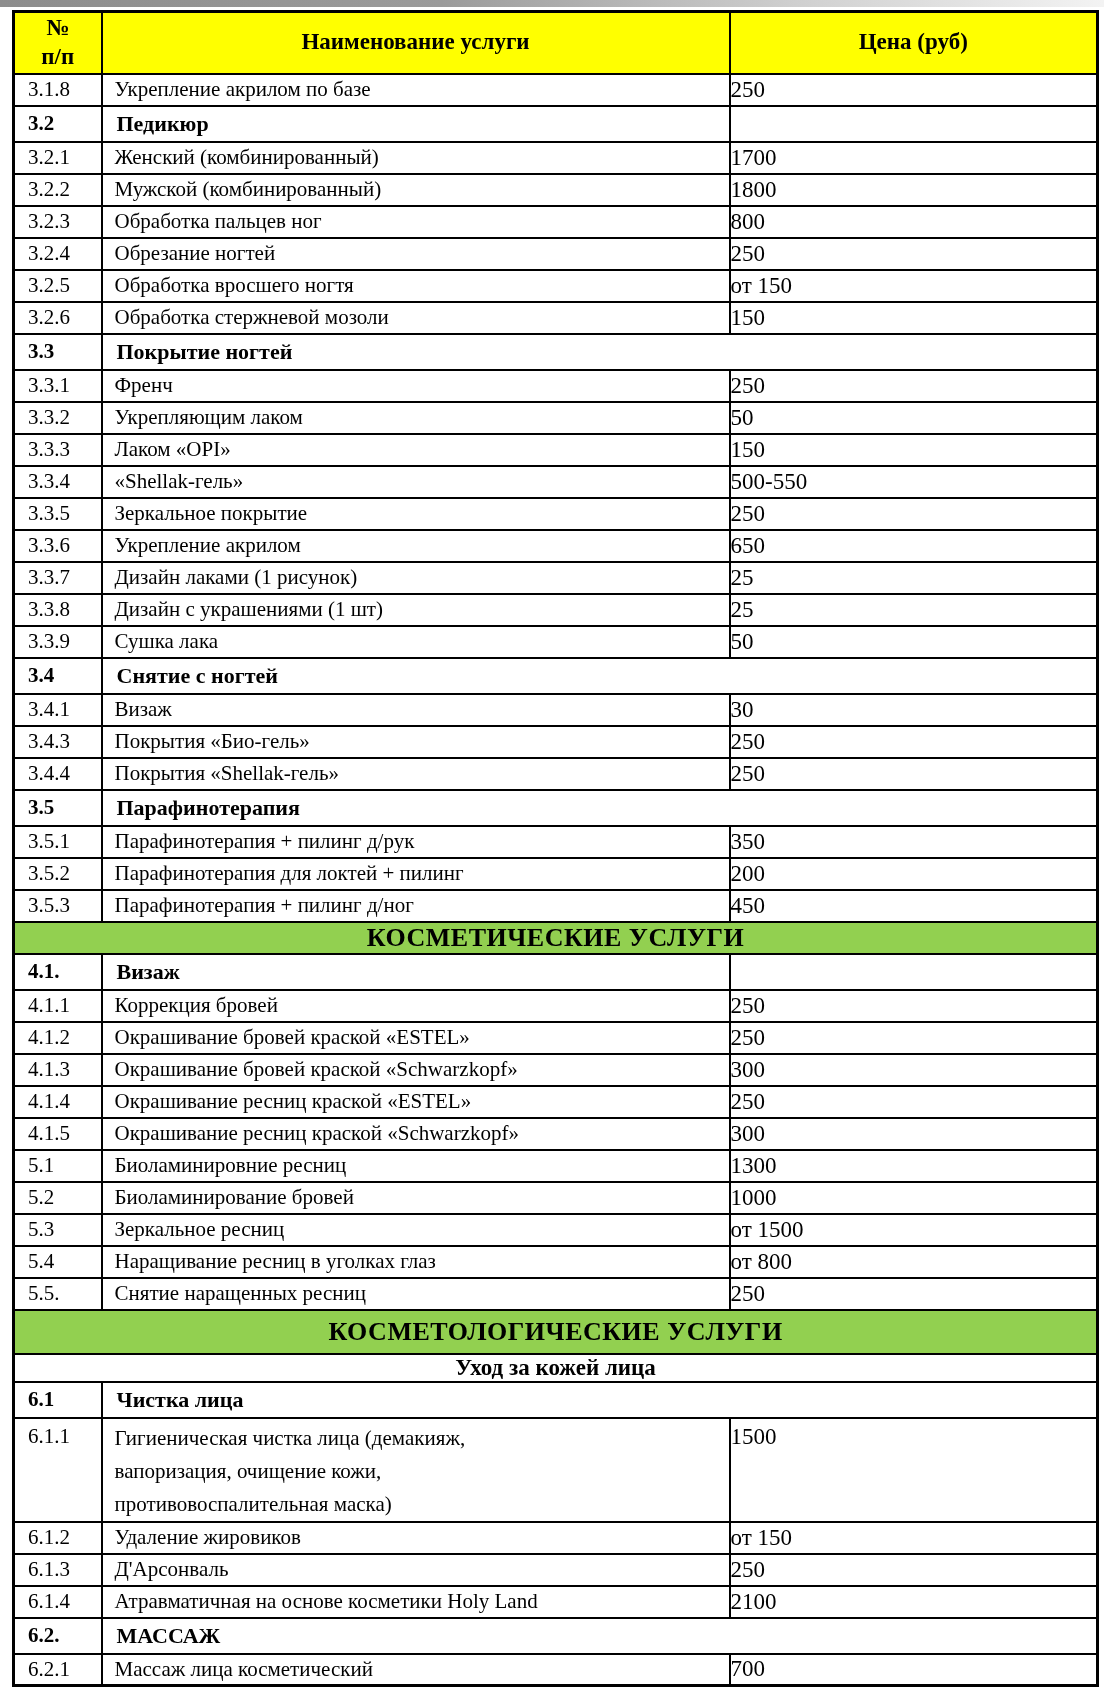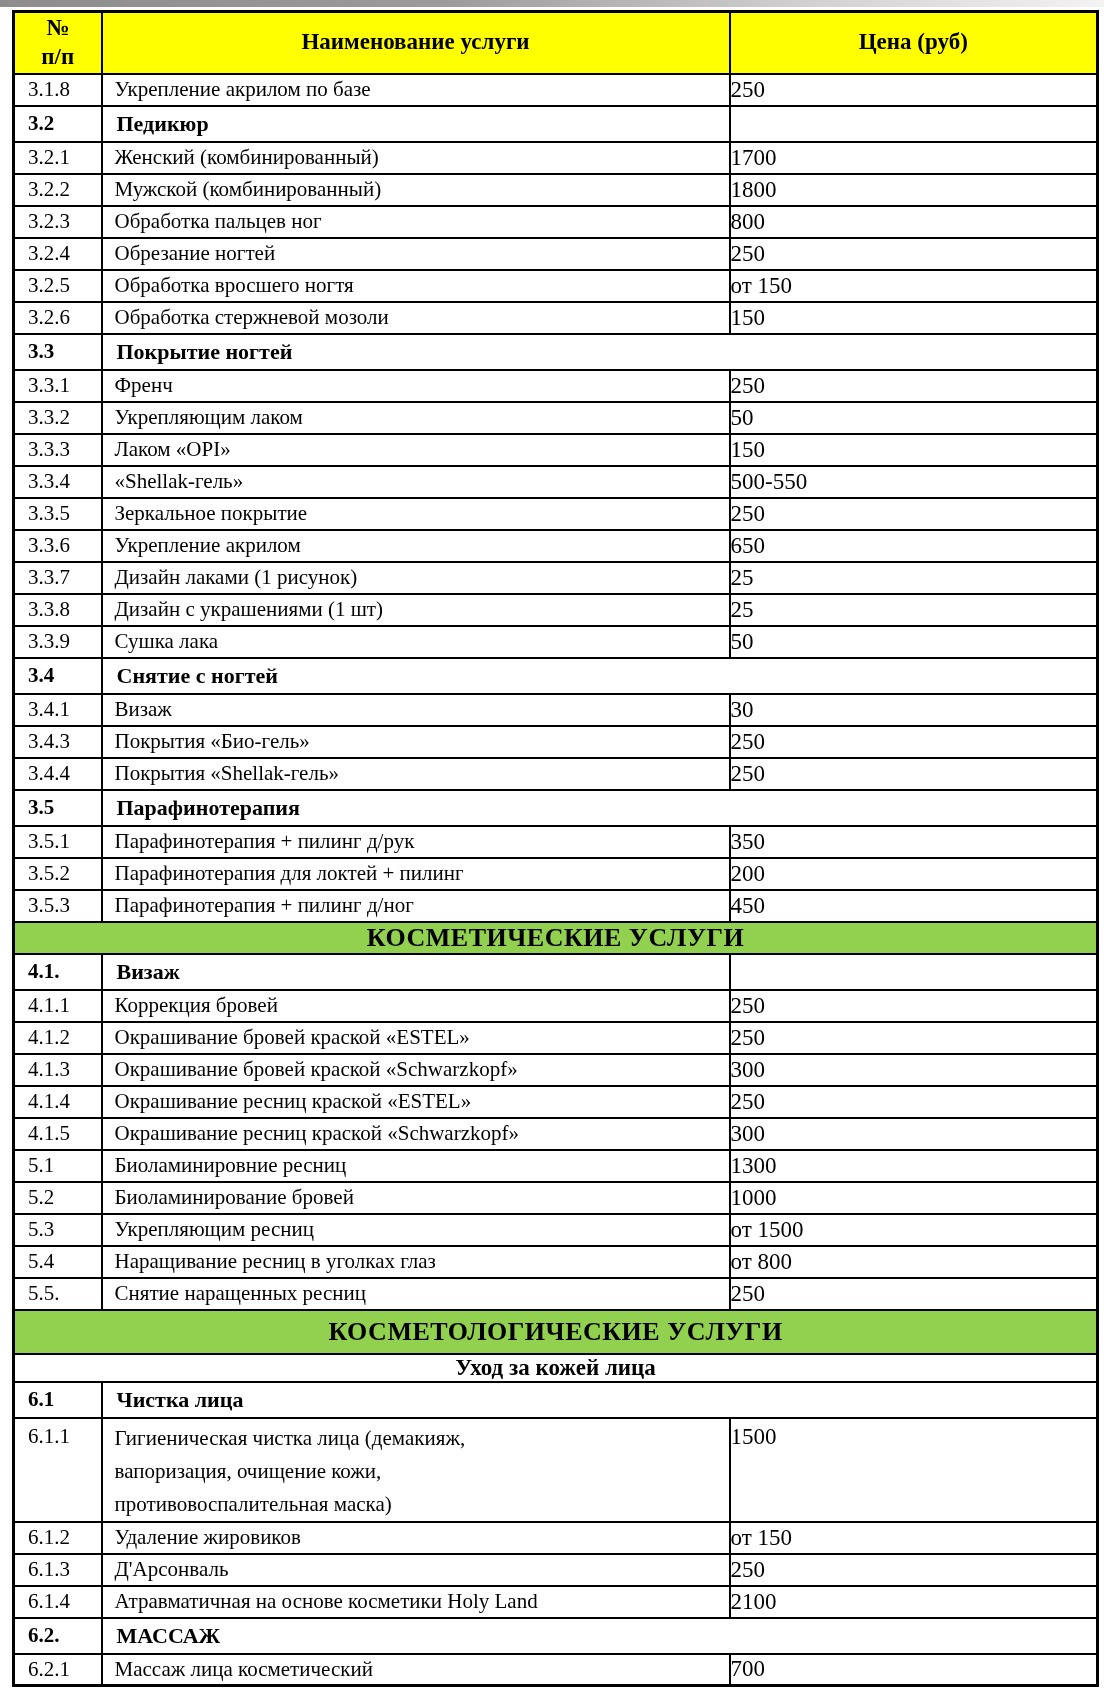--- a/index.html
+++ b/index.html
@@ -233,21 +233,21 @@
         <td class="name">Биоламинировние ресниц</td>
         <td class="price">1300</td>
       </tr>
       <tr class="item">
         <td class="num">5.2</td>
         <td class="name">Биоламинирование бровей</td>
         <td class="price">1000</td>
       </tr>
       <tr class="item">
         <td class="num">5.3</td>
-        <td class="name">Укрепляющим ресниц</td>
+        <td class="name">Зеркальное ресниц</td>
         <td class="price">от 1500</td>
       </tr>
       <tr class="item">
         <td class="num">5.4</td>
         <td class="name">Наращивание ресниц в уголках глаз</td>
         <td class="price">от 800</td>
       </tr>
       <tr class="item">
         <td class="num">5.5.</td>
         <td class="name">Снятие наращенных ресниц</td>

